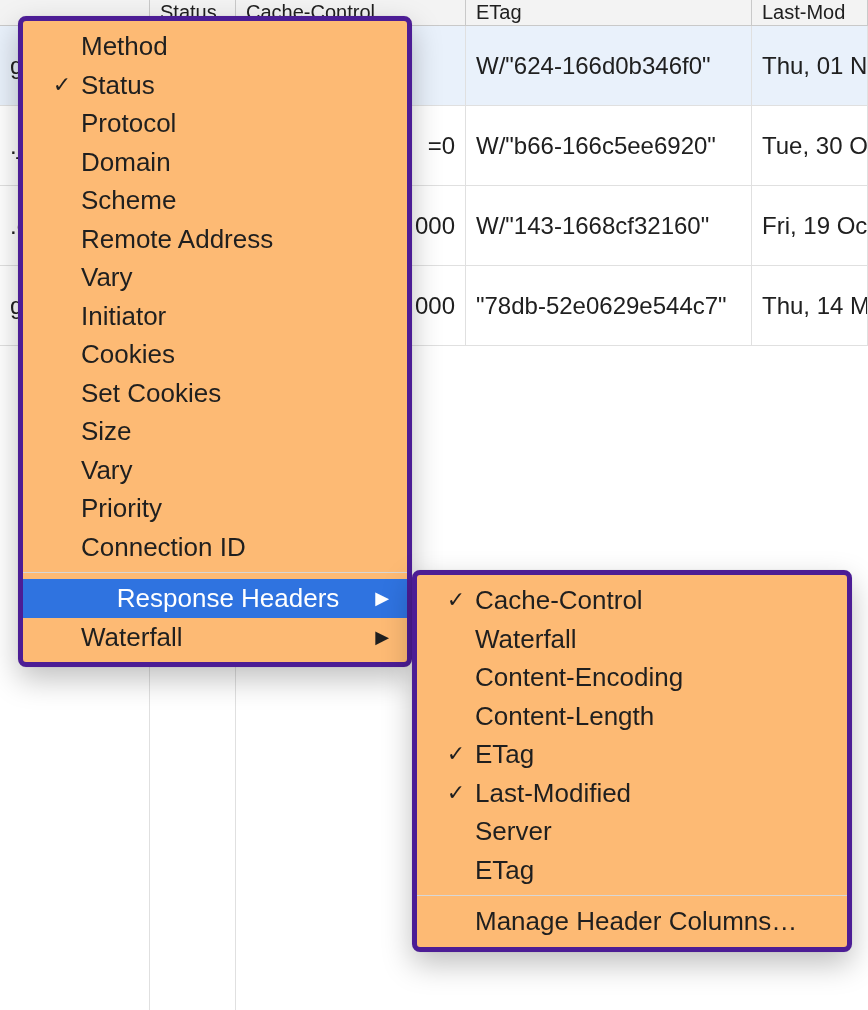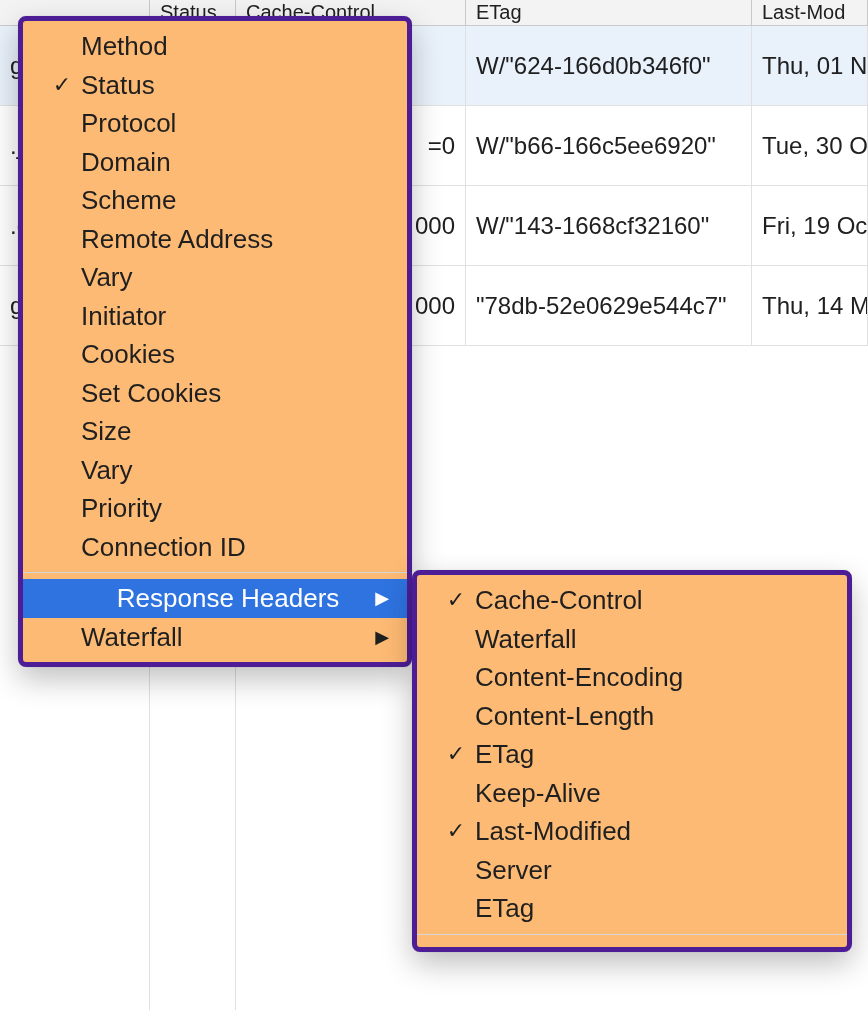--- a/index.html
+++ b/index.html
@@ -262,29 +262,29 @@
     </div>
     <div class="item">
       <span class="check"></span>
       <span class="label">Content-Length</span>
     </div>
     <div class="item">
       <span class="check">✓</span>
       <span class="label">ETag</span>
     </div>
     <div class="item">
-      <span class="check"></span>
-      <span class="label">Keep-Alive</span>
-    </div>
-    <div class="item">
       <span class="check">✓</span>
       <span class="label">Last-Modified</span>
     </div>
     <div class="item">
       <span class="check"></span>
       <span class="label">Server</span>
     </div>
     <div class="item">
       <span class="check"></span>
       <span class="label">ETag</span>
     </div>
     <div class="sep"></div>
+    <div class="item">
+      <span class="check"></span>
+      <span class="label">Manage Header Columns…</span>
+    </div>
   </div>
 
 </body></html>

